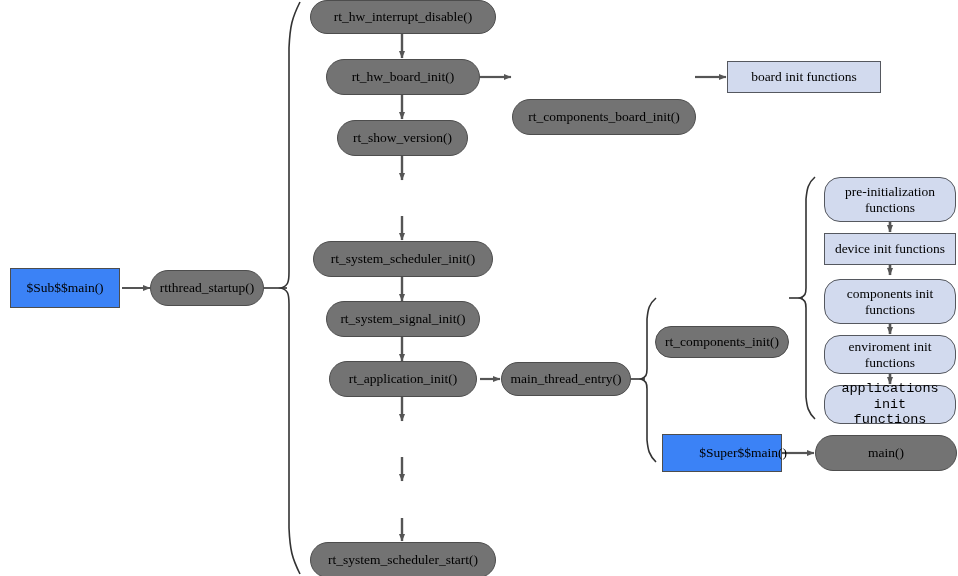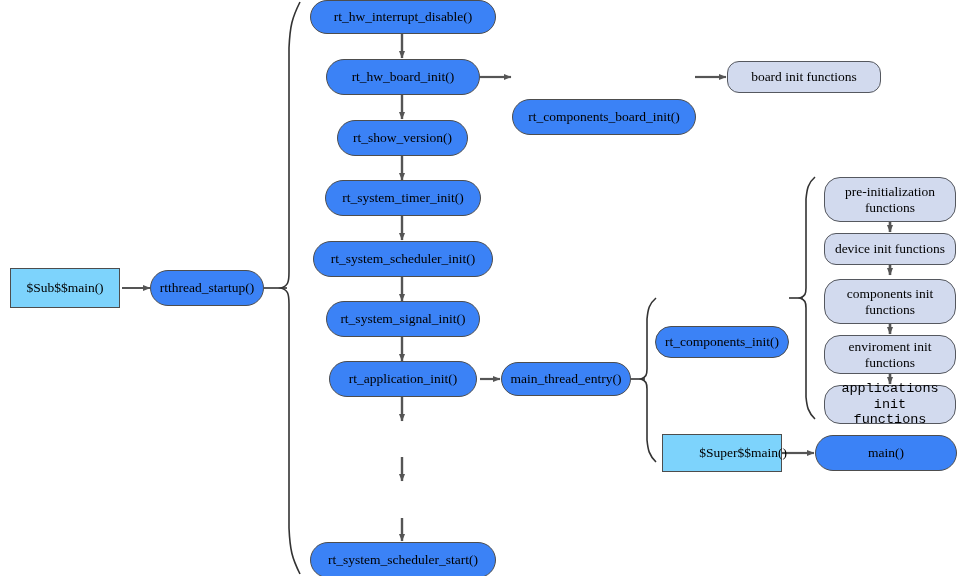--- a/index.html
+++ b/index.html
@@ -24,35 +24,35 @@
   }
   .node {
     position: absolute;
     box-sizing: border-box;
     display: flex;
     align-items: center;
     justify-content: center;
     text-align: center;
     border: 1px solid #4d4d4d;
     border-radius: 22px;
-    background: #3b82f6;
+    background: #737373;
     color: #000000;
     font-size: 13.5px;
     line-height: 1.18;
     white-space: pre-line;
     padding: 0 6px;
   }
   .node.blue {
     background: #d2daee;
     border-color: #55585f;
-    border-radius: 12px;
+    border-radius: 0;
   }
   .node.rect {
     border-radius: 0;
-    background: #7dd3fc;
+    background: #3b82f6;
     border: 1px solid #4d4d4d;
   }
   .node.two-line {
     border-radius: 16px;
   }
 </style>
 </head>
 <body>
 
 <div id="canvas">
@@ -123,21 +123,20 @@
   <div class="node rect" style="left:10px; top:268px; width:110px; height:40px;">$Sub$$main()</div>
 
   <div class="node" style="left:150px; top:270px; width:114px; height:36px;">rtthread_startup()</div>
 
   <div class="node" style="left:310px; top:0px; width:186px; height:34px;">rt_hw_interrupt_disable()</div>
 
   <div class="node" style="left:326px; top:59px; width:154px; height:36px;">rt_hw_board_init()</div>
 
   <div class="node" style="left:337px; top:120px; width:131px; height:36px;">rt_show_version()</div>
 
-  <div class="node" style="left:325px; top:180px; width:156px; height:36px;">rt_system_timer_init()</div>
 
   <div class="node" style="left:313px; top:241px; width:180px; height:36px;">rt_system_scheduler_init()</div>
 
   <div class="node" style="left:326px; top:301px; width:154px; height:36px;">rt_system_signal_init()</div>
 
   <div class="node" style="left:329px; top:361px; width:148px; height:36px;">rt_application_init()</div>
 
 
 
   <div class="node" style="left:310px; top:542px; width:186px; height:36px;">rt_system_scheduler_start()</div>

